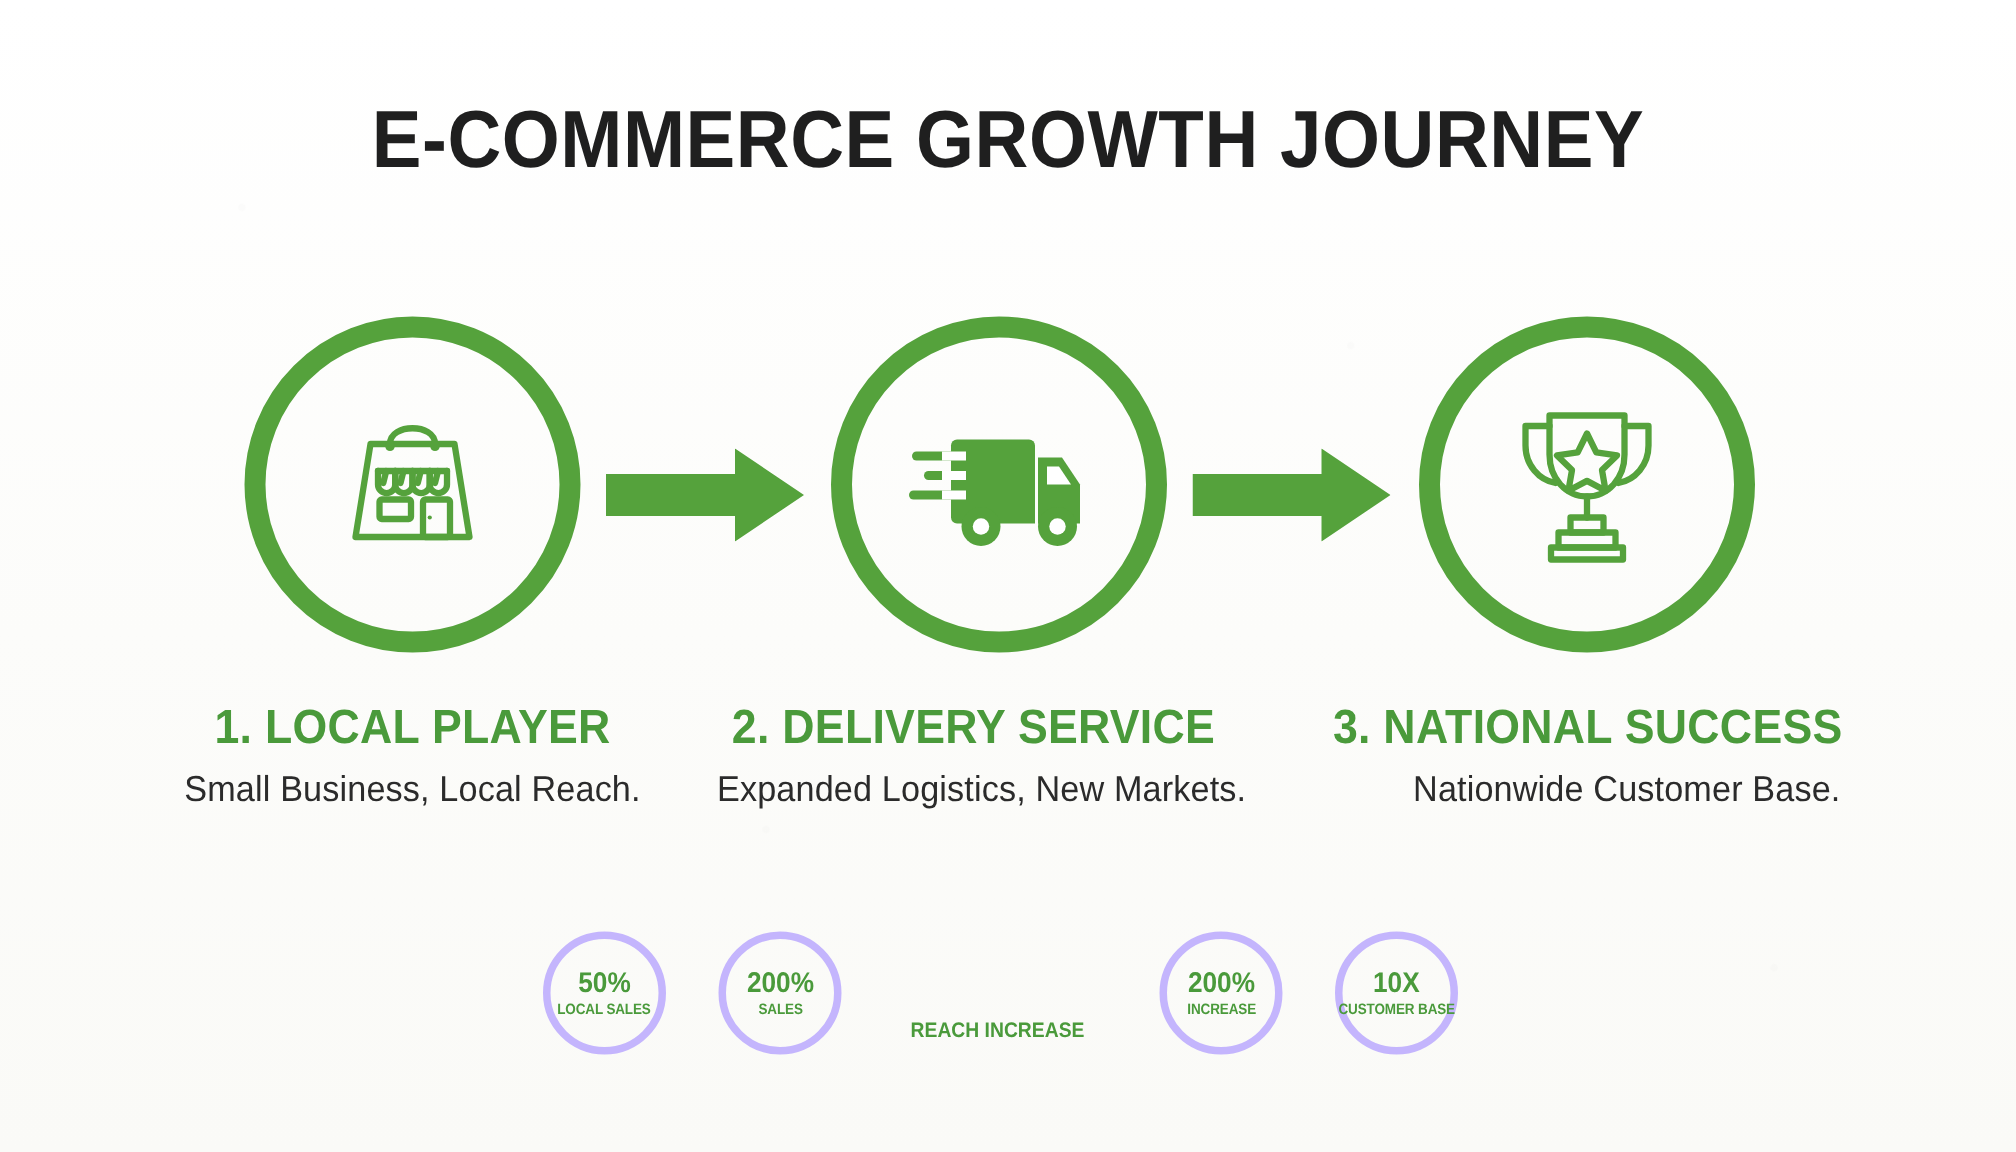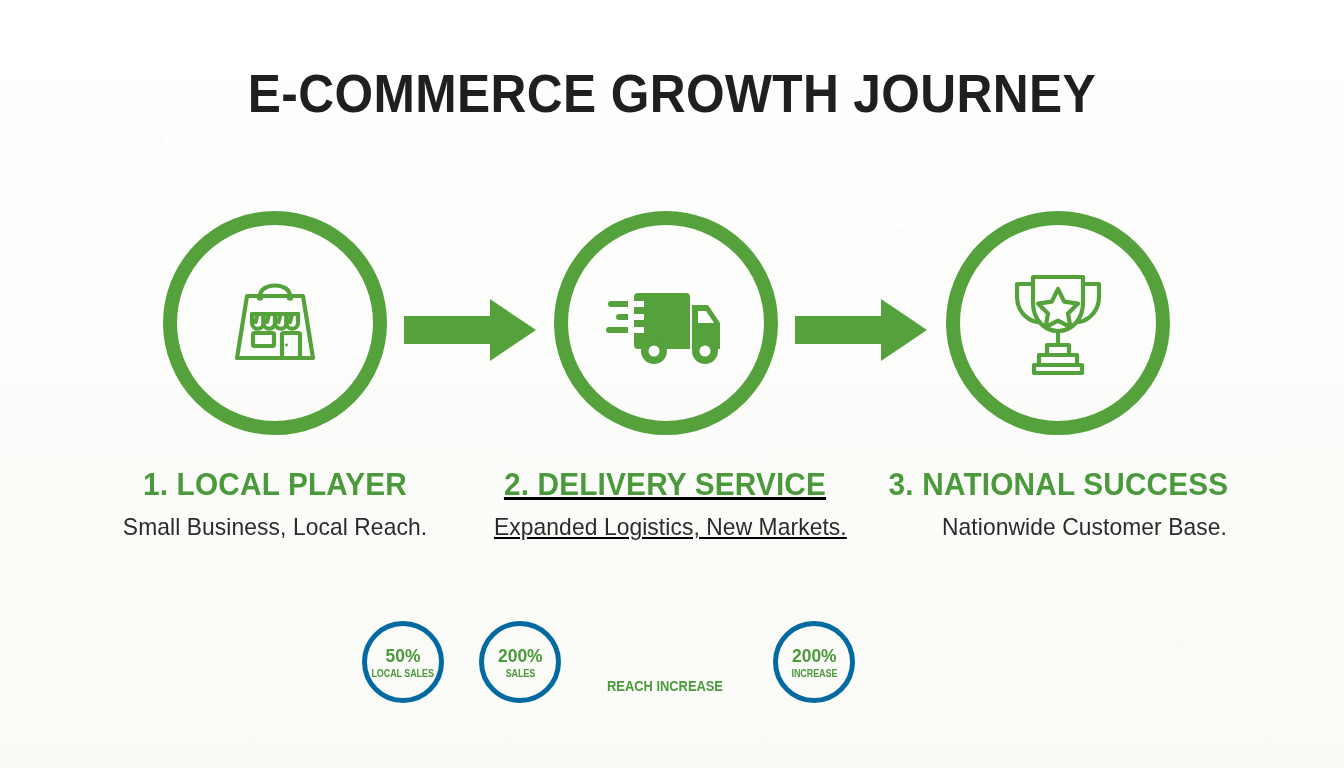--- a/index.html
+++ b/index.html
@@ -89,21 +89,21 @@
     left: 0;
     width: 1344px;
     height: 100px;
     margin-top: 14px;
   }
   .label-block {
     position: absolute;
     text-align: center;
   }
   .label-block.l1 { left: 95px; width: 360px; }
-  .label-block.l2 { left: 485px; width: 360px; text-decoration: underline; }
+  .label-block.l2 { left: 469px; width: 360px; }
   .label-block.l3 { left: 876px; width: 360px; text-align: right; }
 
   .step-title {
     font-family: "Liberation Sans Narrow", "Liberation Sans", sans-serif;
     font-weight: 700;
     font-size: 32px;
     color: #4a9a3b;
     letter-spacing: 0.2px;
     transform: scaleX(0.93);
     white-space: nowrap;
@@ -124,21 +124,21 @@
     position: absolute;
     top: 618px;
     left: 0;
     width: 1344px;
     height: 92px;
   }
   .badge {
     position: absolute;
     width: 72px;
     height: 72px;
-    border: 5px solid #0369a1;
+    border: 5px solid #c4b5fd;
     border-radius: 50%;
     display: flex;
     flex-direction: column;
     align-items: center;
     justify-content: center;
     box-sizing: content-box;
     top: 3px;
   }
   .badge .big {
     font-family: "Liberation Sans Narrow", "Liberation Sans", sans-serif;
@@ -306,15 +306,19 @@
       <div class="big">200%</div>
       <div class="small">SALES</div>
     </div>
 
     <div class="reach-text">REACH INCREASE</div>
 
     <div class="badge b3">
       <div class="big">200%</div>
       <div class="small">INCREASE</div>
     </div>
+    <div class="badge b4">
+      <div class="big">10X</div>
+      <div class="small">CUSTOMER BASE</div>
+    </div>
   </div>
 
 </div>
 
 </body></html>

